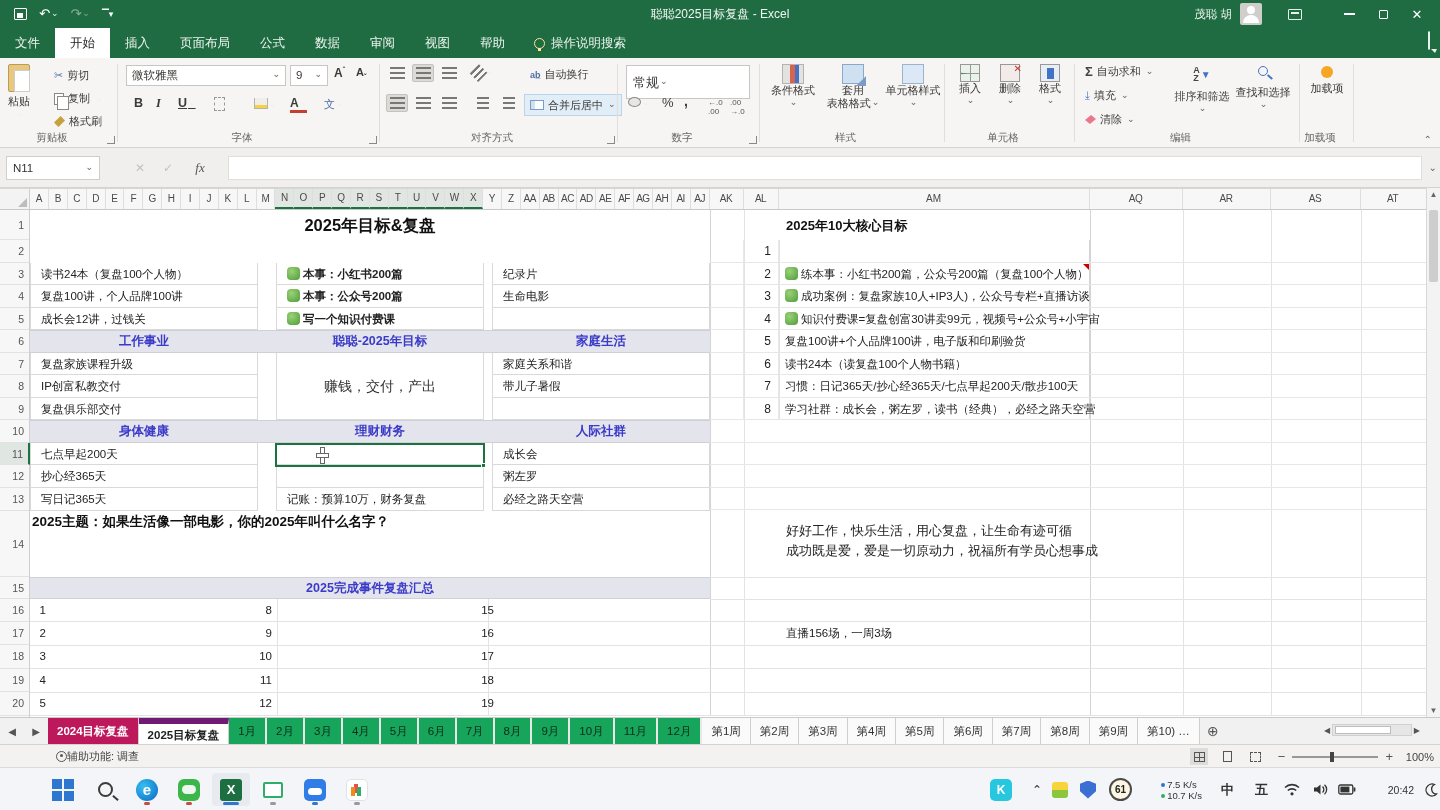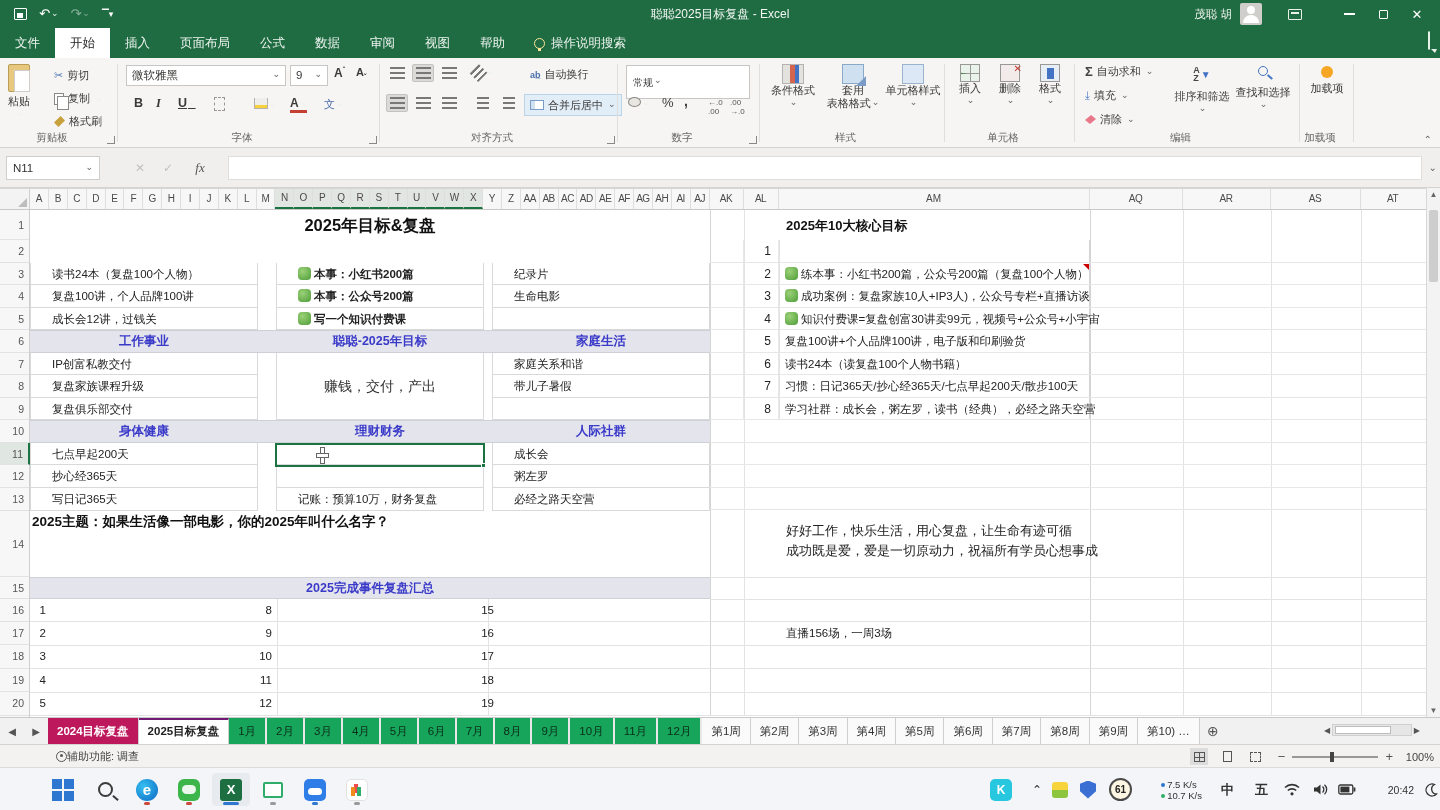--- a/index.html
+++ b/index.html
@@ -57,21 +57,21 @@
   .fbtn{font-size:12.5px;font-weight:bold;padding:0 4px}
   .itl{font-style:italic;font-family:"Liberation Serif",serif}
   .unl{text-decoration:underline}
   .ic-border{width:13px;height:13px;border:1px dashed #9a9896;position:relative}
   .ic-fill{width:14px;height:11px;background:linear-gradient(#f0eeeb 0 7px,#f7d23e 7px 11px);border:1px solid #b5b3b0;border-top:none}
   .ic-fontcolor{font-weight:bold;font-size:12px;border-bottom:3px solid #c43e31;line-height:11px}
   .alnicon{width:15px;height:12px;display:inline-block;background:
     linear-gradient(#7a7876 0 2px,transparent 2px 5px,#7a7876 5px 7px,transparent 7px 10px,#7a7876 10px 12px)}
   .alnbox{width:22px;height:18px;display:flex;align-items:center;justify-content:center;border-radius:2px}
   .alnbox.on{background:#dcdad7;border:1px solid #c4c2bf}
-  .numsel{position:absolute;background:#fff;border:1px solid #c8c6c4;height:21px;line-height:19px;padding:16px 6px;display:flex;align-items:center;font-size:10px}
+  .numsel{position:absolute;background:#fff;border:1px solid #c8c6c4;height:21px;line-height:19px;padding:16px 6px;display:flex;align-items:center;font-size:13px}
   .ic-coin{width:13px;height:10px;border-radius:50%;border:1.2px solid #8a8886;background:#e9e6e2;font-size:7px;text-align:center;line-height:9px;color:#6a6}
   .stybtn{position:absolute;display:flex;flex-direction:column;align-items:center;font-size:11px;text-align:center;line-height:13px}
   .ic-cond{width:22px;height:20px;background:linear-gradient(90deg,#e4e2df 0 7px,#d6654f 7px 12px,#4472c4 12px 16px,#e4e2df 16px 22px);border:1px solid #b5b3b0}
   .ic-table{width:22px;height:20px;background:#cfe0f0;border:1px solid #8aa8c8;position:relative}
   .ic-table::after{content:"";position:absolute;right:-3px;bottom:-3px;width:10px;height:10px;background:#7a9cc6;clip-path:polygon(0 100%,100% 0,100% 100%)}
   .ic-cellsty{width:22px;height:20px;background:#dce8f5;border:1px solid #9ab4d0}
   .ic-insert{width:20px;height:18px;border:1px solid #9a9896;background:
       linear-gradient(90deg,transparent 0 9px,#9a9896 9px 10px,transparent 10px),
       linear-gradient(transparent 0 8px,#9a9896 8px 9px,transparent 9px),#eaf3ea;position:relative}
   .ic-insert::before{content:"←";position:absolute;left:-2px;top:1px;font-size:9px;color:#3f7d3f}
@@ -118,21 +118,21 @@
   .rowhdr div:nth-of-type(14){height:66px;line-height:66px}
   .rowhdr div:nth-of-type(15){height:22px;line-height:22px}
   .rowhdr div:nth-of-type(16),.rowhdr div:nth-of-type(17),.rowhdr div:nth-of-type(18),
   .rowhdr div:nth-of-type(19),.rowhdr div:nth-of-type(20){height:23.4px;line-height:23.4px}
   .rowhdr div:nth-of-type(11){background:#e0e6e1;border-right:2px solid #1a7340;margin-right:-1px}
 
   .title-cell{position:absolute;left:30px;top:0;width:680px;height:30px;line-height:30px;text-align:center;font-weight:bold;font-size:16.5px;color:#111}
   .band{position:absolute;left:30px;width:680px;height:22.55px;background:#e4e4ed;border-top:1px solid #cfcfd6;border-bottom:1px solid #cfcfd6}
   .band span{position:absolute;top:0;height:100%;line-height:21px;text-align:center;color:#3a3ac9;font-weight:bold;font-size:12.5px}
   .colblk{position:absolute;top:30px}
-  .colblk .gr{height:22.55px;line-height:22.2px;font-size:11.5px;color:#222;padding-left:21px;background:#fff;border:1px solid #d9d9d9;border-top:none;white-space:nowrap;overflow:hidden}
+  .colblk .gr{height:22.55px;line-height:22.2px;font-size:11.5px;color:#222;padding-left:10px;background:#fff;border:1px solid #d9d9d9;border-top:none;white-space:nowrap;overflow:hidden}
   .colblk .hd{height:22.55px;background:transparent;border:none}
   .colblk .merged{height:67.65px;line-height:67px;text-align:center;font-size:14px;color:#333;background:#fff;border:1px solid #d9d9d9;border-top:none}
   .bold-cell{font-weight:bold;font-size:12px}
   .gmoji{display:inline-block;width:13px;height:13px;border-radius:4px;background:radial-gradient(circle at 35% 32%,#9bd178,#4e9c39);margin-right:3px;vertical-align:-2px}
   .theme-cell{position:absolute;left:32px;top:303px;font-weight:bold;font-size:13.5px;color:#111}
   .band15{position:absolute;left:30px;top:366.6px;width:680px;height:22px;background:#e4e4ed;border-top:1px solid #cfcfd6;border-bottom:1px solid #cfcfd6;text-align:center;line-height:21px;color:#3a3ac9;font-weight:bold;font-size:12.5px}
   .numc{position:absolute;top:388.6px;font-size:11.5px;color:#222}
   .numc div{height:23.4px;line-height:23.4px;text-align:right}
   .listgrid{position:absolute;left:30px;top:388.6px;width:1396px;height:117px;background:repeating-linear-gradient(to bottom,transparent 0,transparent 22.4px,#e3e3e3 22.4px,#e3e3e3 23.4px)}
   .vl{position:absolute;top:0;height:505.6px;width:1px;background:#e3e3e3}
@@ -166,21 +166,21 @@
   .vs-up{position:absolute;top:2px;left:0;right:0}
   .vs-dn{position:absolute;bottom:2px;left:0;right:0}
   .vs-thumb{position:absolute;left:2px;right:2px;top:22px;height:72px;background:#cdcdcd;border-radius:2px}
 
   
   .tabsbar{position:absolute;left:0;top:717px;width:1440px;height:27px;background:#f1f1f1;border-top:1px solid #c9c9c9;display:flex;align-items:stretch;font-size:11.5px;color:#333}
   .tnav{width:24px;display:flex;align-items:center;justify-content:center;color:#555;font-size:10px}
   .stabs{display:flex;align-items:stretch}
   .stab{padding:0 9px;line-height:26px;border-right:1px solid #cfcfcf;background:#fafafa;white-space:nowrap}
   .stab.navy{background:#be185d;color:#fff;font-weight:bold}
-  .stab.active{background:#fff;color:#222;font-weight:bold;border-top:2px solid #701a75;line-height:23px}
+  .stab.active{background:#fff;color:#222;font-weight:bold;border-top:6px solid #701a75;line-height:23px}
   .stab.green{background:#17a45b;color:#0b2e18;border-right:2px solid #e8e8e8}
   .addsheet{width:26px;display:flex;align-items:center;justify-content:center;color:#555;font-size:14px}
   .hscroll{position:absolute;right:20px;top:722px;width:96px;height:16px;display:flex;align-items:center;gap:2px}
   .hs-track{flex:1;height:12px;background:#e6e6e6;border:1px solid #d0d0d0;position:relative}
   .hs-thumb{position:absolute;left:2px;top:1px;bottom:1px;width:56px;background:#fff;border:1px solid #bdbdbd}
   .hs-ar{font-size:8px;color:#555}
 
   
   .statusbar{position:absolute;left:0;top:744px;width:1440px;height:23px;background:#f3f2f1;border-top:1px solid #d5d3d0;font-size:11px;color:#444}
   .st-ready{position:absolute;left:16px;top:16px;line-height:23px}
@@ -583,22 +583,22 @@
       <span style="left:246px;width:208px">理财财务</span>
       <span style="left:462px;width:218px">人际社群</span>
     </div>
 
     <div class="colblk" style="left:30px;width:228px">
       <div class="hd"></div>
       <div class="gr" style="border-top:none">读书24本（复盘100个人物）</div>
       <div class="gr">复盘100讲，个人品牌100讲</div>
       <div class="gr">成长会12讲，过钱关</div>
       <div class="hd"></div>
+      <div class="gr">复盘家族课程升级</div>
       <div class="gr">IP创富私教交付</div>
-      <div class="gr">复盘家族课程升级</div>
       <div class="gr">复盘俱乐部交付</div>
       <div class="hd"></div>
       <div class="gr">七点早起200天</div>
       <div class="gr">抄心经365天</div>
       <div class="gr">写日记365天</div>
     </div>
 
     <div class="colblk" style="left:276px;width:208px">
       <div class="hd"></div>
       <div class="gr bold-cell"><span class="gmoji"></span><span>本事：小红书200篇</span></div>

